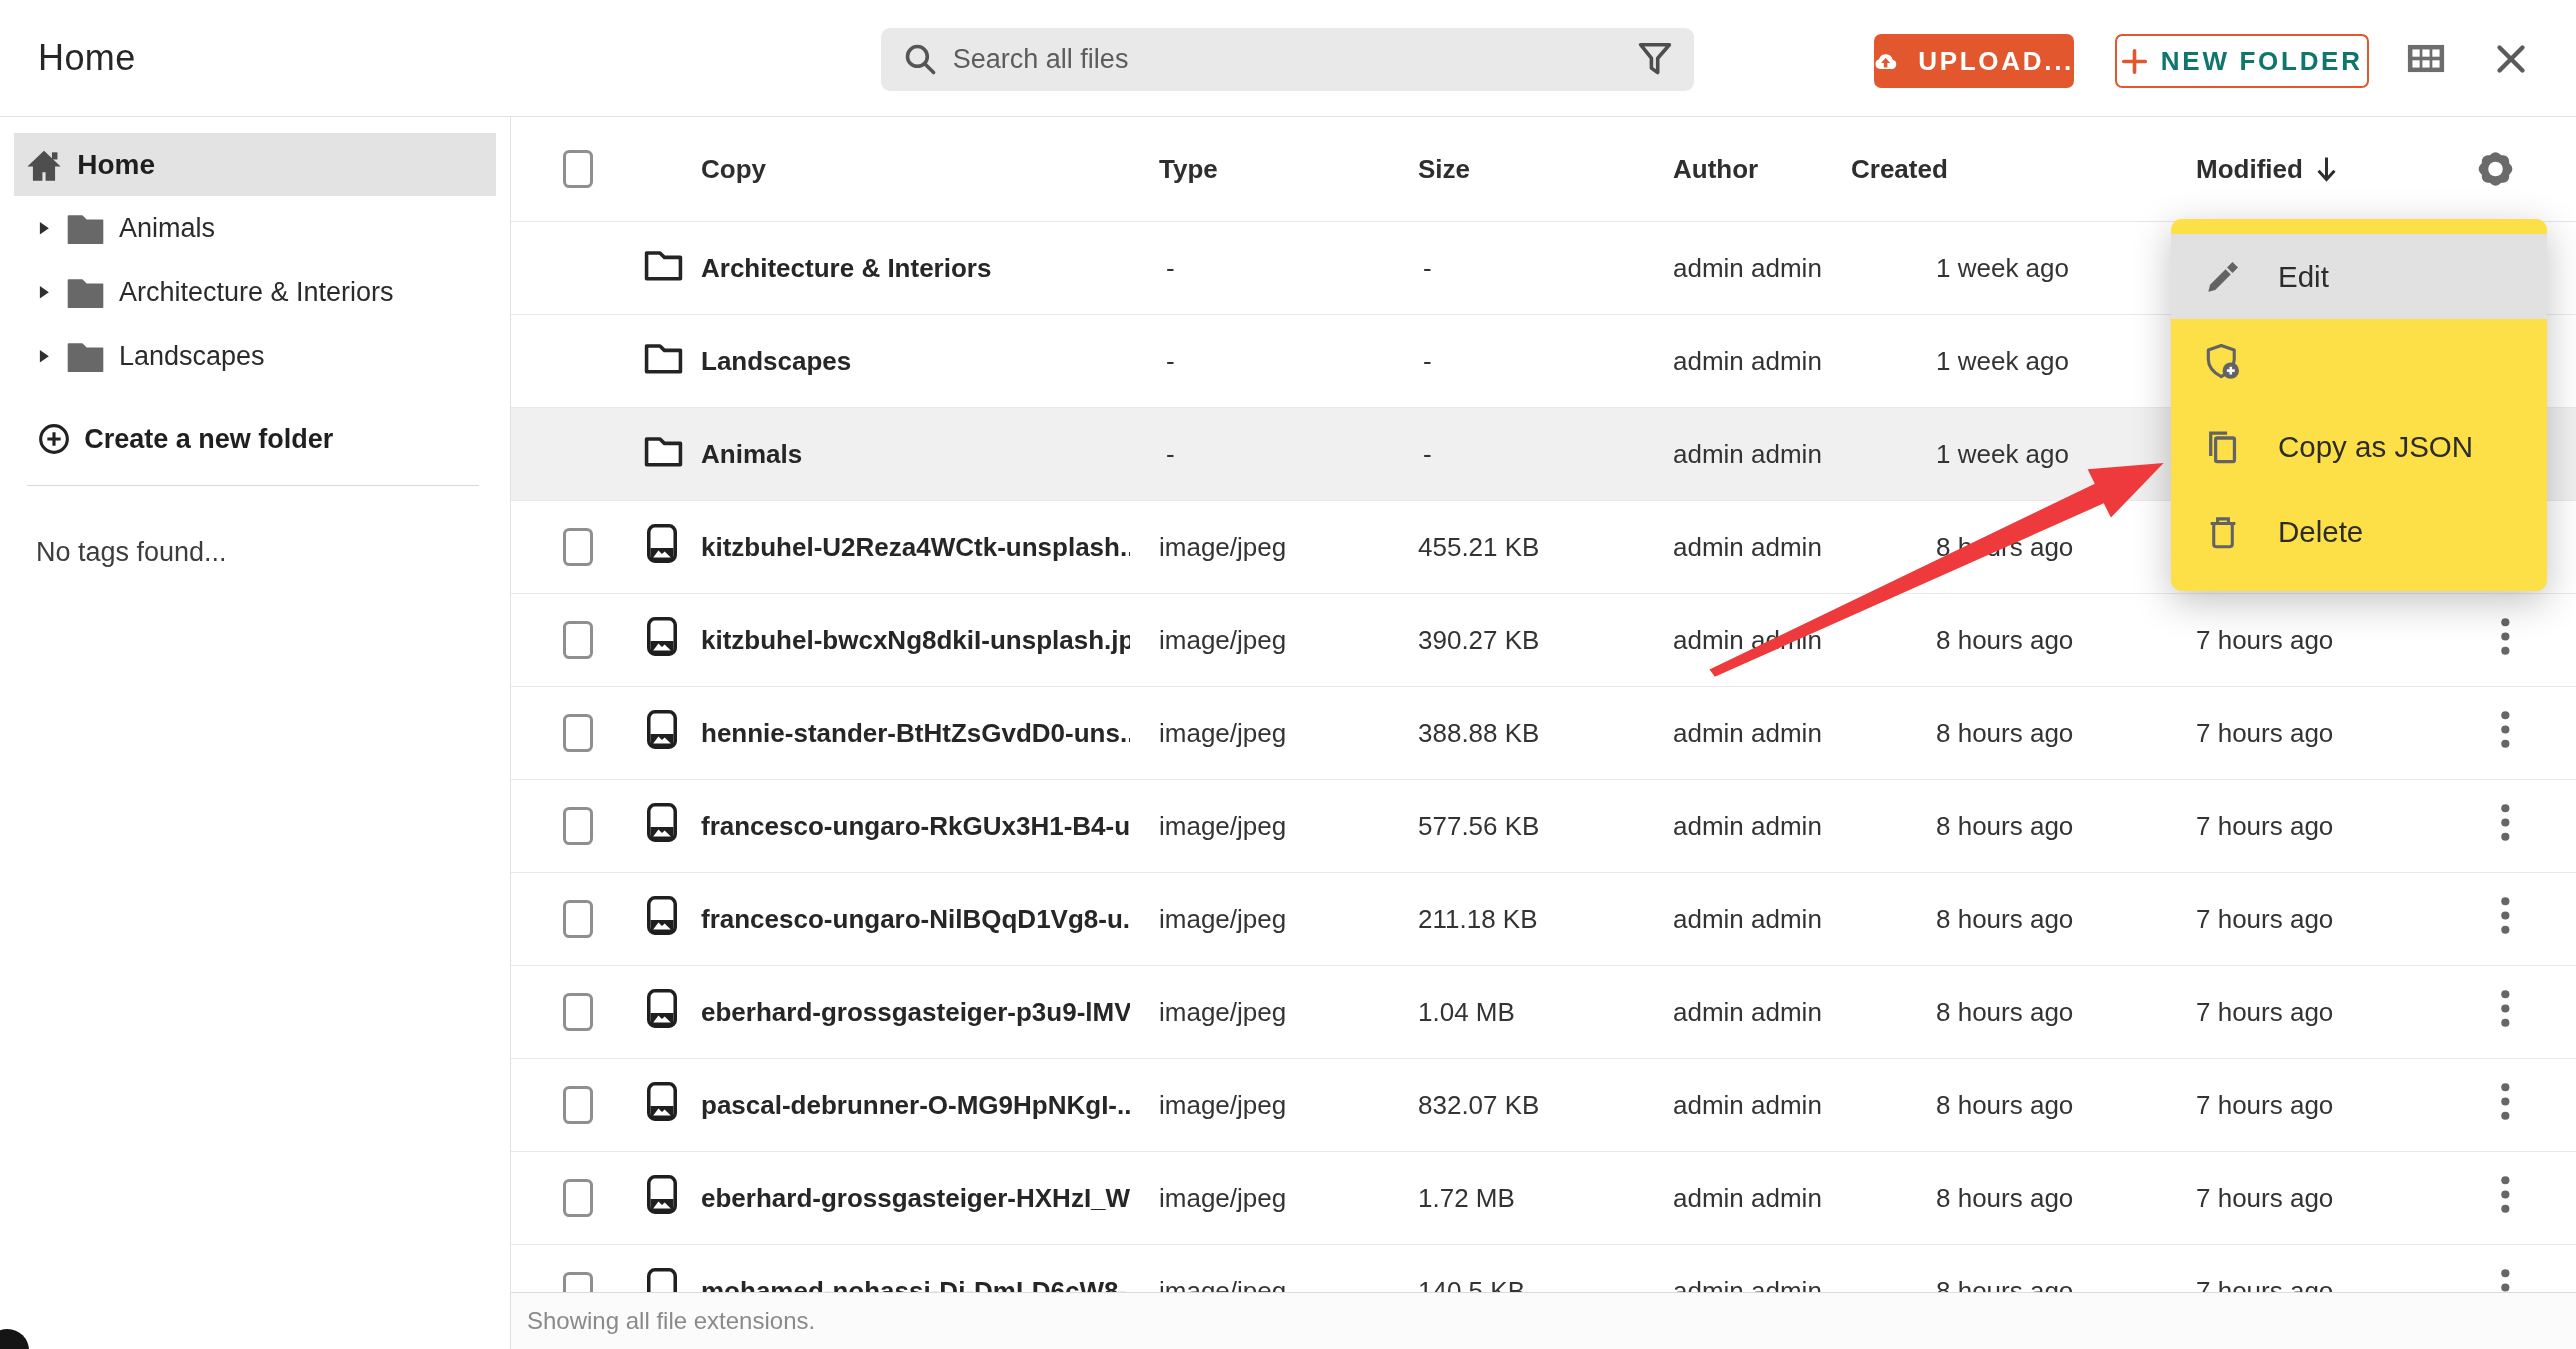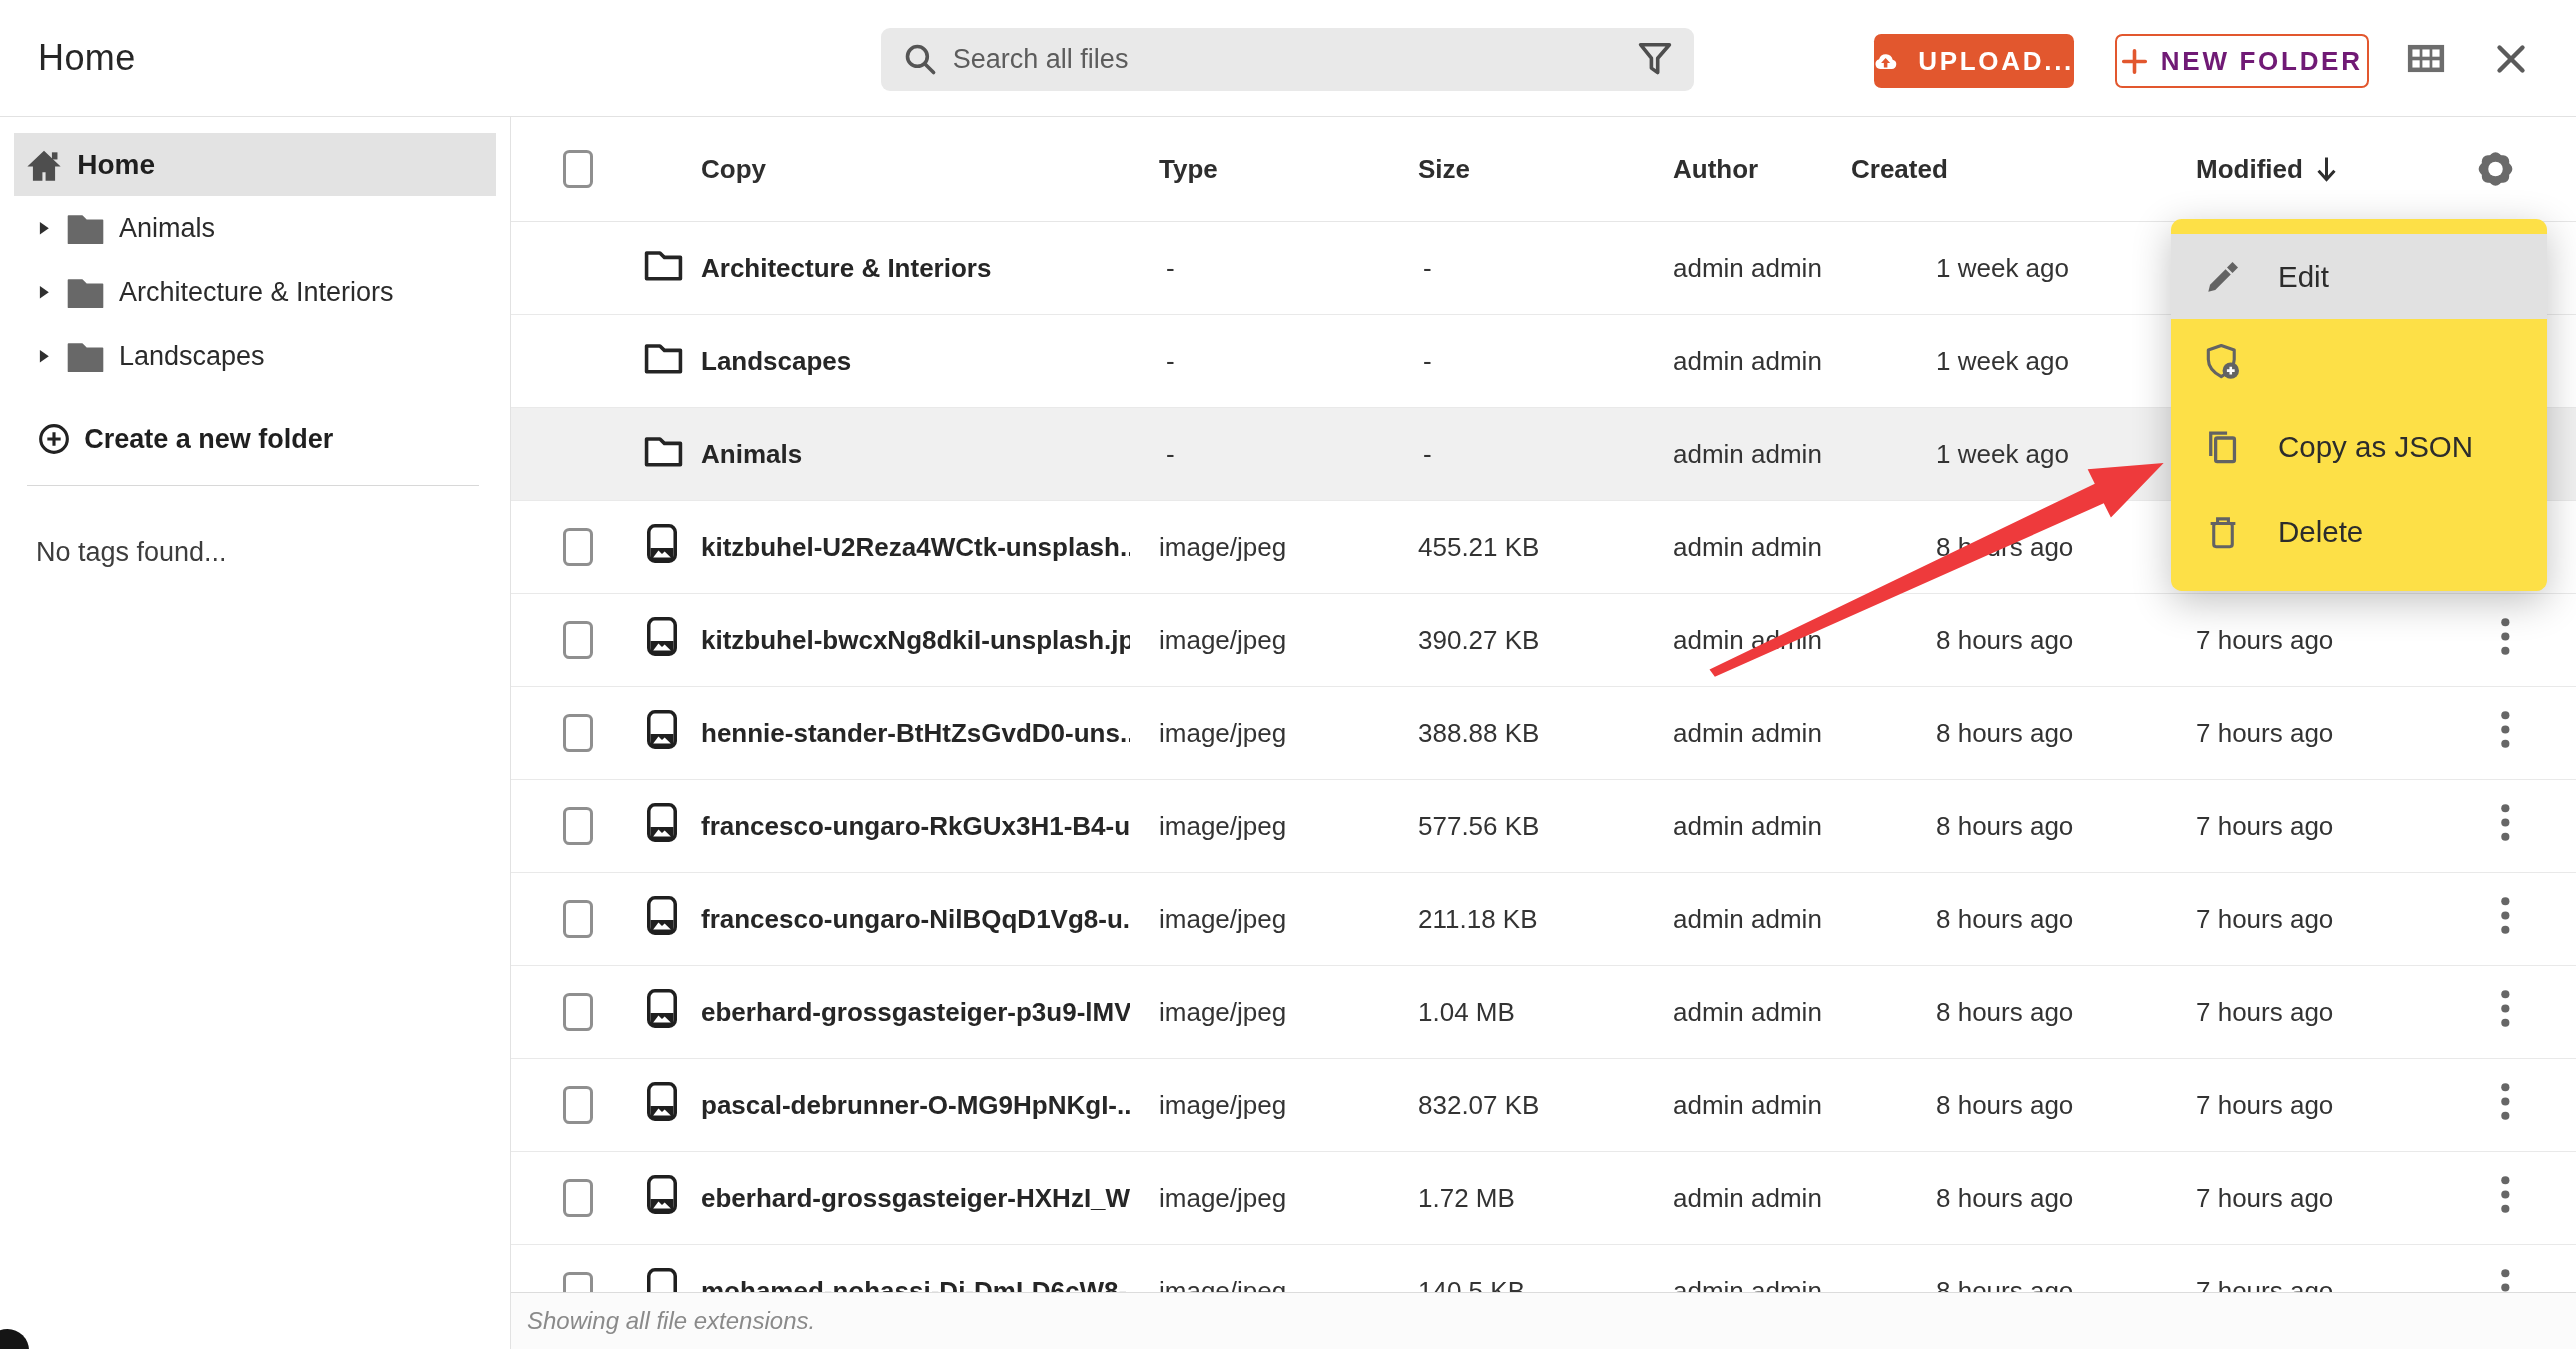--- a/index.html
+++ b/index.html
@@ -16,21 +16,21 @@
     background:#e9e9e9; border-radius:9px; display:flex; align-items:center; }
   .searchbar svg.mag { margin-left:21.5px; flex:0 0 auto; }
   .searchbar input { flex:1; border:0; outline:0; background:transparent;
     font-family:inherit; font-size:27px; color:#444; margin-left:14.3px; }
   .searchbar input::placeholder { color:#5c5c5c; opacity:1; }
   .searchbar .funnel { margin-right:21.5px; flex:0 0 auto; cursor:pointer; }
   .btn { position:absolute; top:34px; height:54px; border-radius:7.2px;
     display:flex; align-items:center; justify-content:center; cursor:pointer;
     font-size:26px; font-weight:700; letter-spacing:2.7px; }
   .btn-upload { left:1874px; width:200px; background:#e2572e; color:#fff; gap:21px; }
-  .btn-newfolder { left:2115px; width:254px; background:#fff; color:#701a75;
+  .btn-newfolder { left:2115px; width:254px; background:#fff; color:#0f766e;
     border:2.7px solid #e2572e; gap:12.5px; }
   .icon-btn { position:absolute; top:0; height:117px; display:flex; align-items:center; cursor:pointer; }
   .icon-grid { left:2407px; } .icon-close { left:2496px; }
 
   
   .sidebar { position:absolute; left:0; top:117px; width:511px; bottom:0;
     border-right:1.8px solid #e2e2e2; background:#fff; }
   .home-item { position:absolute; left:14.3px; top:16px; width:482px; height:63px;
     background:#e3e3e3; display:flex; align-items:center; padding-left:10.7px; cursor:pointer; }
   .home-item .label { font-size:28px; font-weight:700; color:#1f1f1f; margin-left:14.3px; }
@@ -64,21 +64,21 @@
   .rows { position:absolute; left:0; top:105px; right:0; }
   .row { position:relative; height:93px; border-bottom:1.8px solid #e9e9e9; background:#fff; }
   .row.selected { background:#f0f0f0; }
   .cell { position:absolute; top:50%; transform:translateY(-50%); font-size:26px; color:#333; white-space:nowrap; }
   .cell.name { font-weight:700; color:#262626; max-width:429px; overflow:hidden; }
 
   
   .footer { position:absolute; left:511px; bottom:0; right:0; height:57px;
     background:#fbfbfb; border-top:1.8px solid #dcdcdc; display:flex; align-items:center;
     padding-left:16px; z-index:6; }
-  .footer .status { font-size:24px; color:#8a8a8a;font-style:italic; }
+  .footer .status { font-size:24px; color:#8a8a8a; }
 
   
   .ctx-menu { position:absolute; left:2171px; top:219px; width:376px; height:372px;
     background:#fde047; border-radius:10.7px; box-shadow:0 10.7px 39px rgba(0,0,0,.24);
     padding-top:15px; z-index:8; overflow:hidden; }
   .ctx-item { height:85px; display:flex; align-items:center; padding-left:32px; gap:36px;
     cursor:pointer; }
   .ctx-item.highlight { background:#e1e1e1; }
   .ctx-item .label { font-size:29.5px; color:#2c2c2c; }
   .ctx-item .ic { width:39px; display:flex; justify-content:center; flex:0 0 auto; }

